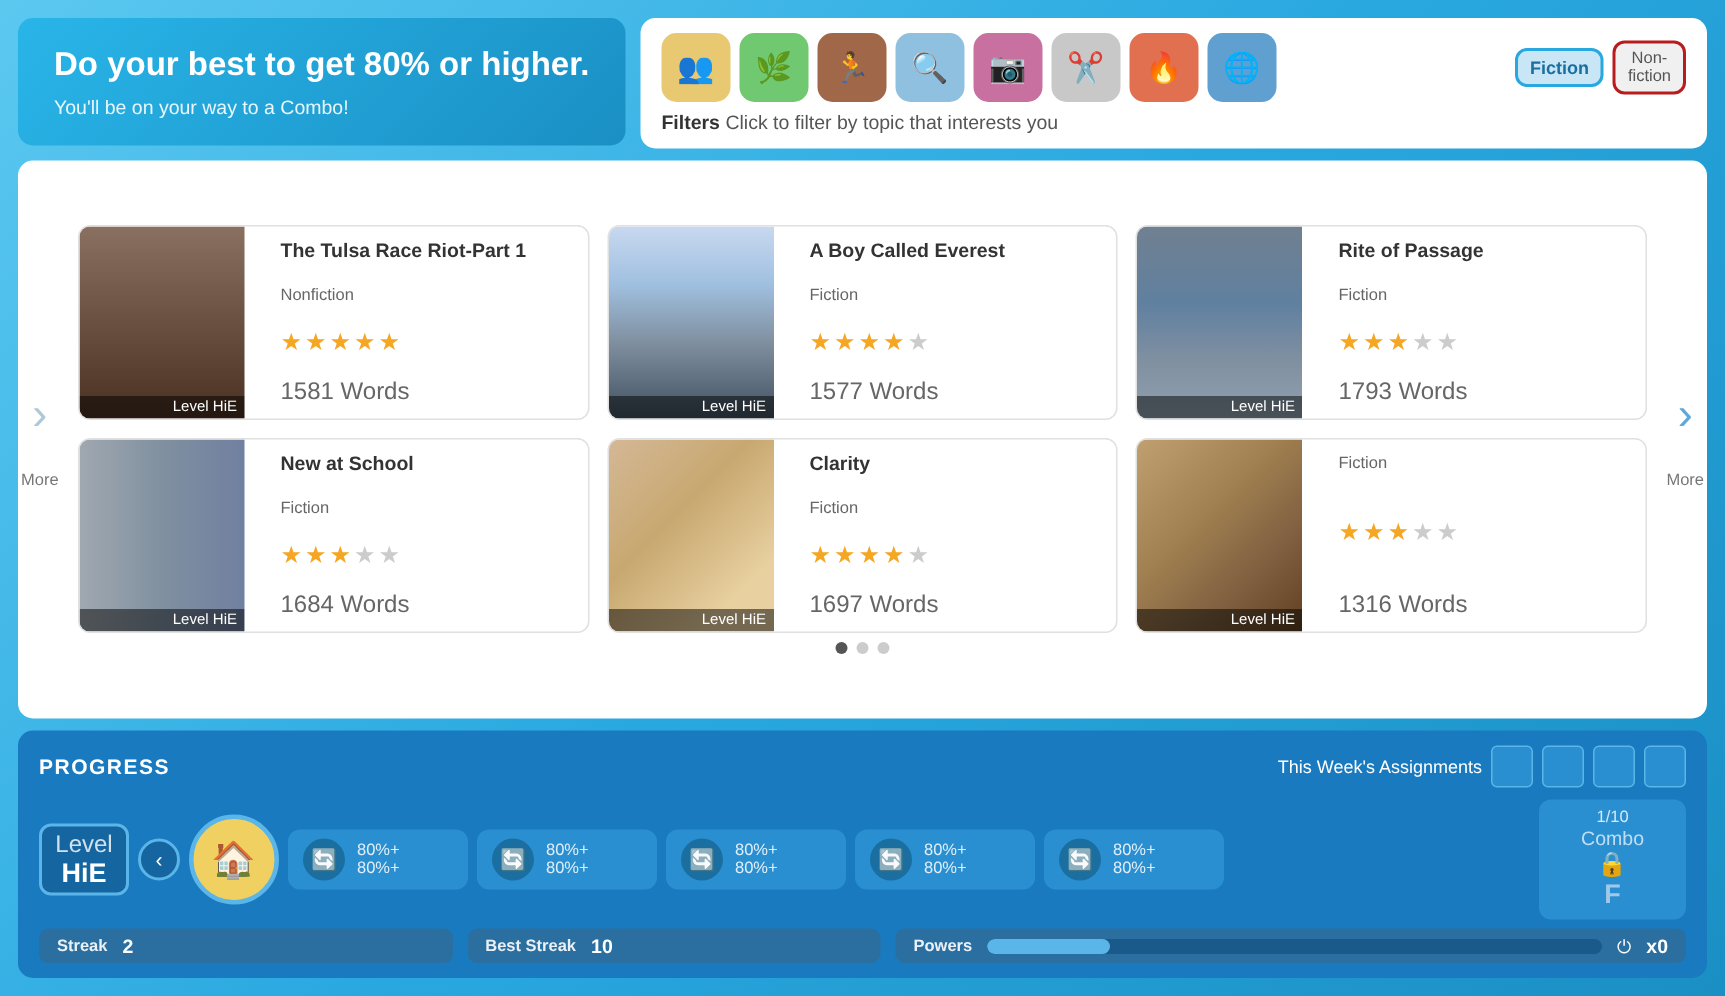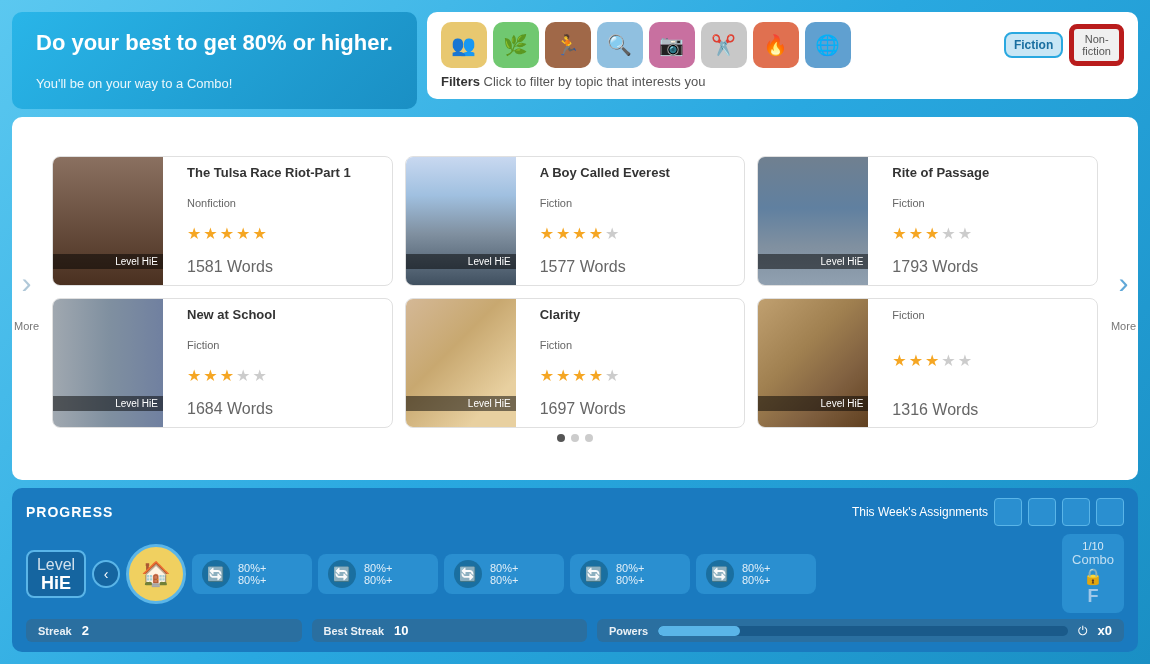--- a/index.html
+++ b/index.html
@@ -25,21 +25,21 @@
     .promo-box {
       background: linear-gradient(135deg, #29b5e8, #1a8fc4);
       border-radius: 10px;
       padding: 18px 24px;
       color: white;
       min-width: 320px;
     }
     .promo-box h2 {
       font-size: 22px;
       font-weight: bold;
-      margin-bottom: 20px;
+      margin-bottom: 8px;
     }
     .promo-box p {
       font-size: 13px;
       opacity: 0.9;
     }
 
     .filters-box {
       flex: 1;
       background: white;
       border-radius: 10px;
@@ -75,21 +75,21 @@
       border: 2px solid #29a8e0;
       border-radius: 8px;
       padding: 4px 8px;
       font-size: 12px;
       font-weight: bold;
       color: #1a6fa0;
       cursor: pointer;
     }
     .nonfiction-btn {
       background: #f0f0f0;
-      border: 5px solid #b91c1c;
+      border: 2px solid #b91c1c;
       border-radius: 8px;
       padding: 4px 8px;
       font-size: 11px;
       color: #555;
       cursor: pointer;
     }
 
     
     .main-content {
       background: white;
@@ -142,21 +142,21 @@
     }
     .card-img {
       width: 110px;
       min-width: 110px;
       background: #ccc;
       position: relative;
       overflow: hidden;
     }
     .level-badge {
       position: absolute;
-      bottom: 16px;
+      bottom: 0;
       left: 0;
       right: 0;
       background: rgba(0,0,0,0.5);
       color: white;
       font-size: 10px;
       padding: 2px 5px;
       text-align: right;
     }
     .card-info {
       padding: 8px 24px;
@@ -311,21 +311,21 @@
       font-size: 14px;
     }
     .pct-text {
       font-size: 11px;
       opacity: 0.85;
     }
 
     .combo-box {
       background: #2a8fd0;
       border-radius: 8px;
-      padding: 6px 10px;
+      padding: 6px 28px;
       display: flex;
       flex-direction: column;
       align-items: center;
       color: white;
       min-width: 60px;
     }
     .combo-top { font-size: 11px; opacity: 0.8; }
     .combo-grade { font-size: 18px; font-weight: bold; color: #a0c8e8; }
     .lock-icon { font-size: 16px; }
 

